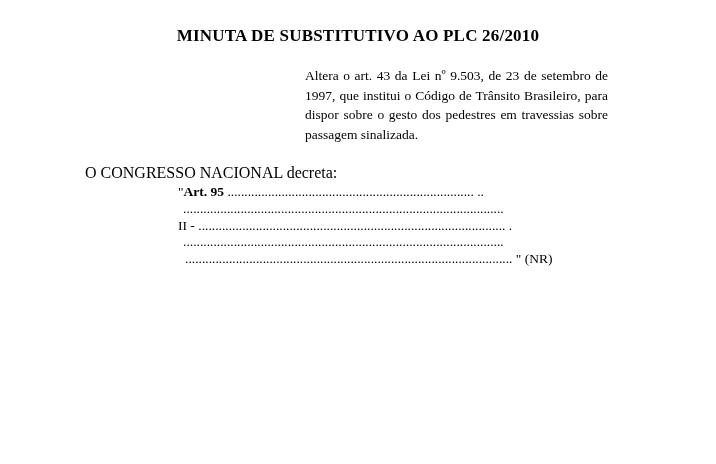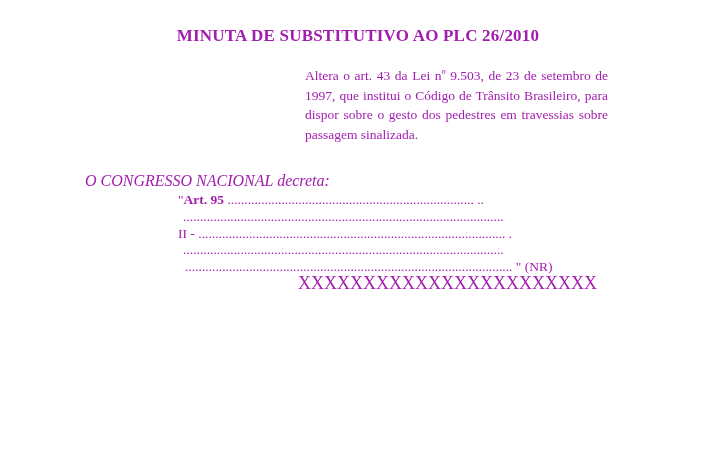--- a/index.html
+++ b/index.html
@@ -1,19 +1,19 @@
 <!DOCTYPE html>
 <html><head>
 <meta charset="utf-8">
 <style>
   html,body{margin:0;padding:0;background:#ffffff;}
   .page{
     position:relative;
     width:716px;height:456px;
-    background:#ffffff;color:#a21caf;
+    background:#ffffff;color:#000000;
     font-family:"Liberation Serif","DejaVu Serif",serif;
     overflow:hidden;
   }
   .title{
     padding-top:26px;
     text-align:center;
     font-size:17px;
     font-weight:bold;
     letter-spacing:.2px;
   }
@@ -25,21 +25,21 @@
     text-align:justify;
   }
   .bodytext{
     margin-left:30px;
     width:578px;
     font-size:16px;
     line-height:22px;
     text-align:justify;
   }
   .bodytext p{margin:0;text-indent:55px;}
-  p.preamble{margin-top:26px;font-style:italic;}
+  p.preamble{margin-top:18px;}
   .quoteblock{
     margin-left:147px;
     width:461px;
     font-size:13.5px;
     line-height:16.8px;
     text-align:justify;
   }
   .quoteblock p{margin:0;}
   .q-art69{text-indent:31px;}
   .q-dots{text-indent:36px;}
@@ -71,16 +71,15 @@
   <div class="quoteblock">
     <p class="q-art69 dotted"><span>"</span><b>Art. 95</b><span> ......................................................................... ..</span></p>
     <p class="q-dots dotted">...............................................................................................</p>
     <p class="q-ii dotted"><span>II - </span><span>........................................................................................... .</span></p>
     <p class="q-dots dotted">...............................................................................................</p>
     <p class="q-nr dotted">................................................................................................. " (NR)</p>
   </div>
 
 
   <div class="signature">
-    <div>XXXXXXXXXXXXXXXXXXXXXXX</div>
   </div>
 
 </div>
 
 </body></html>

